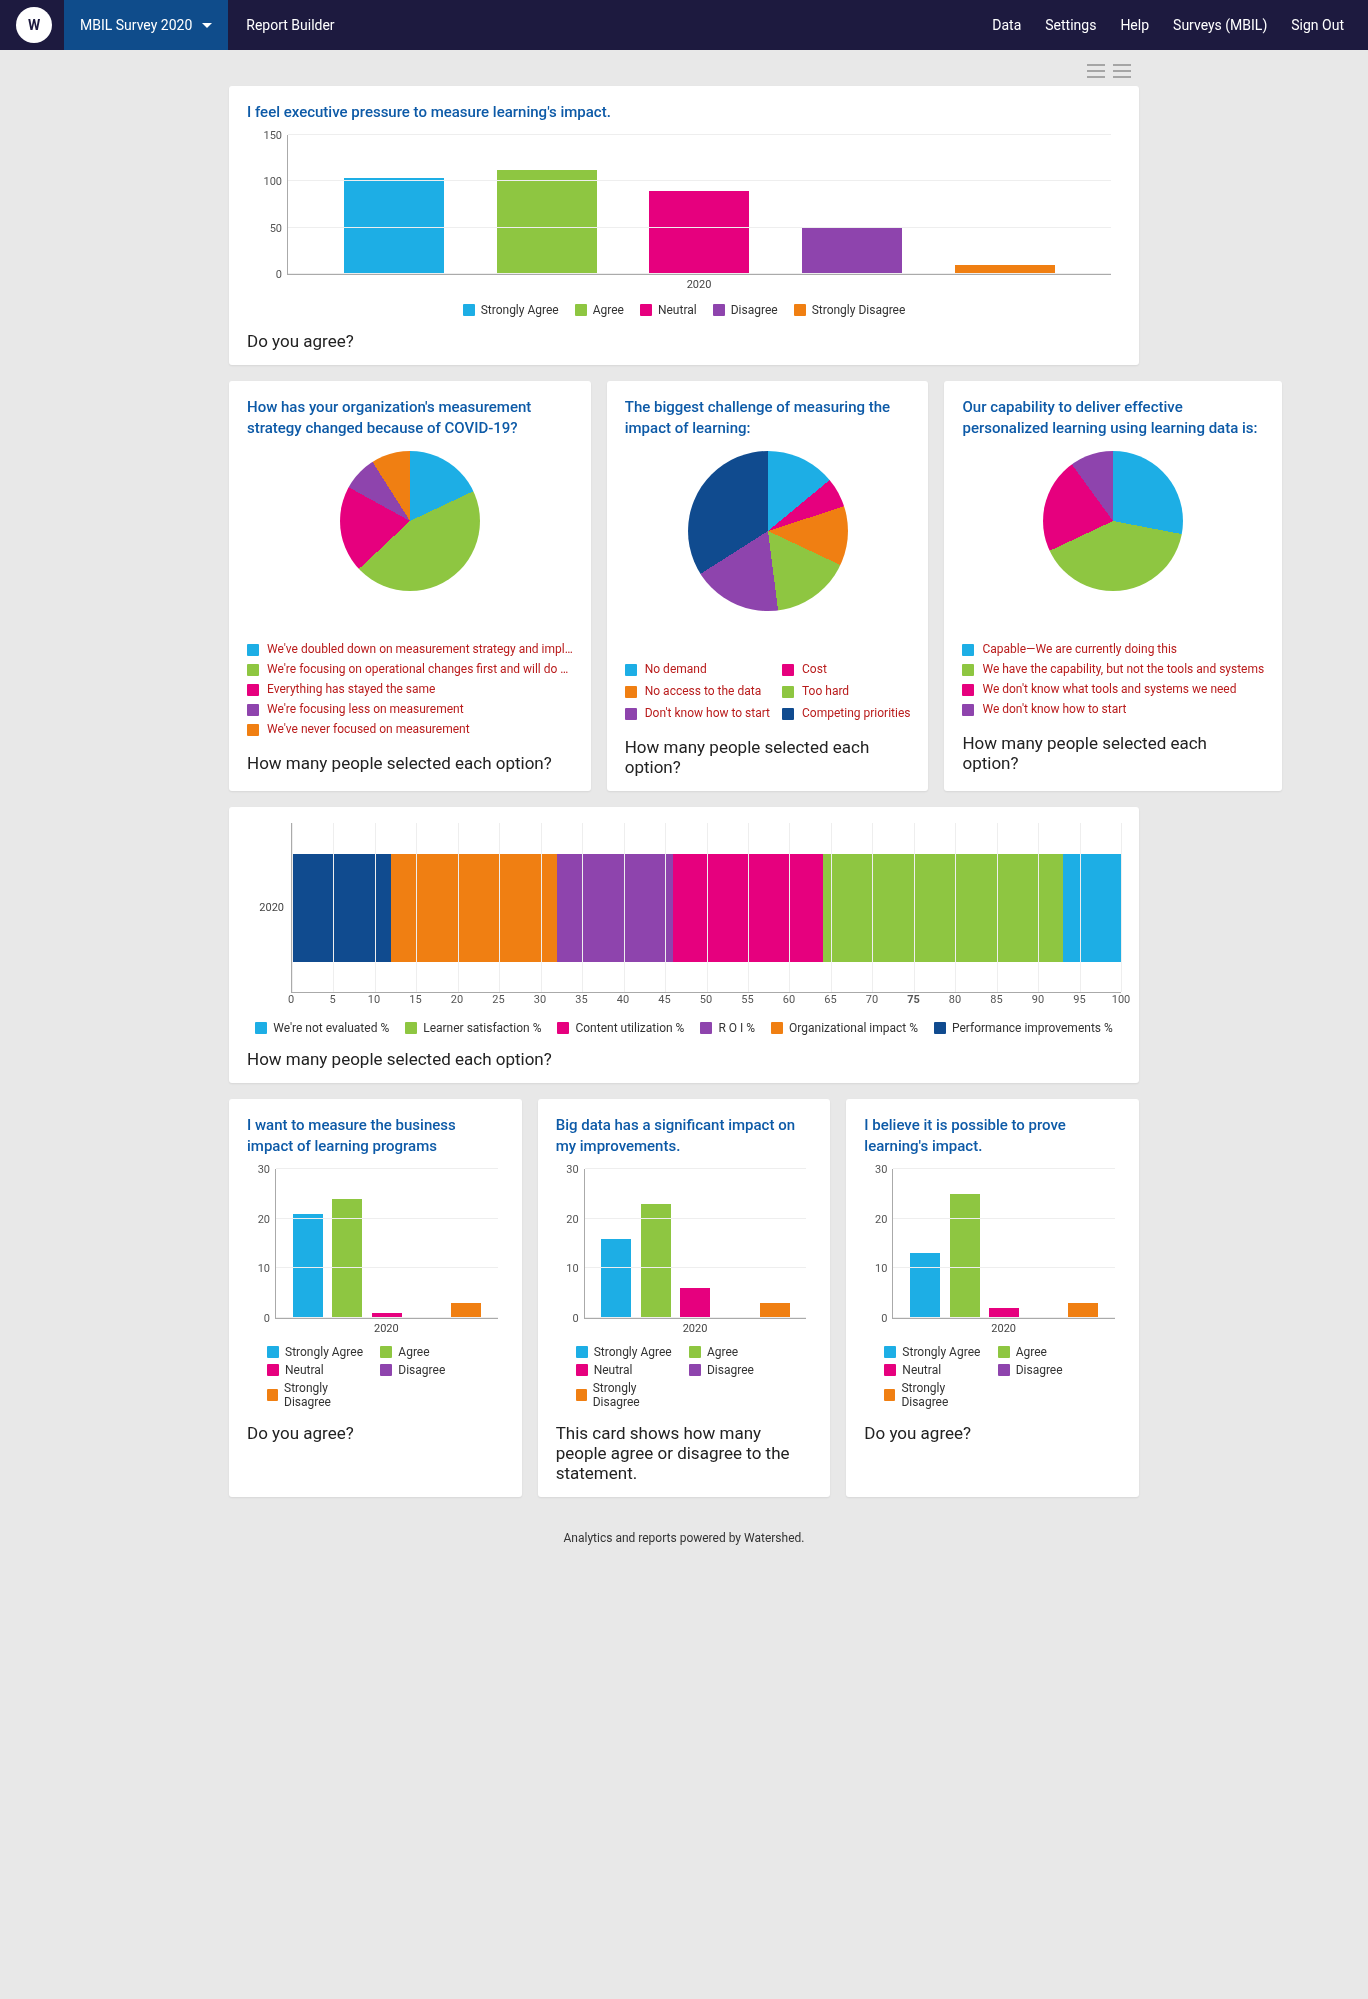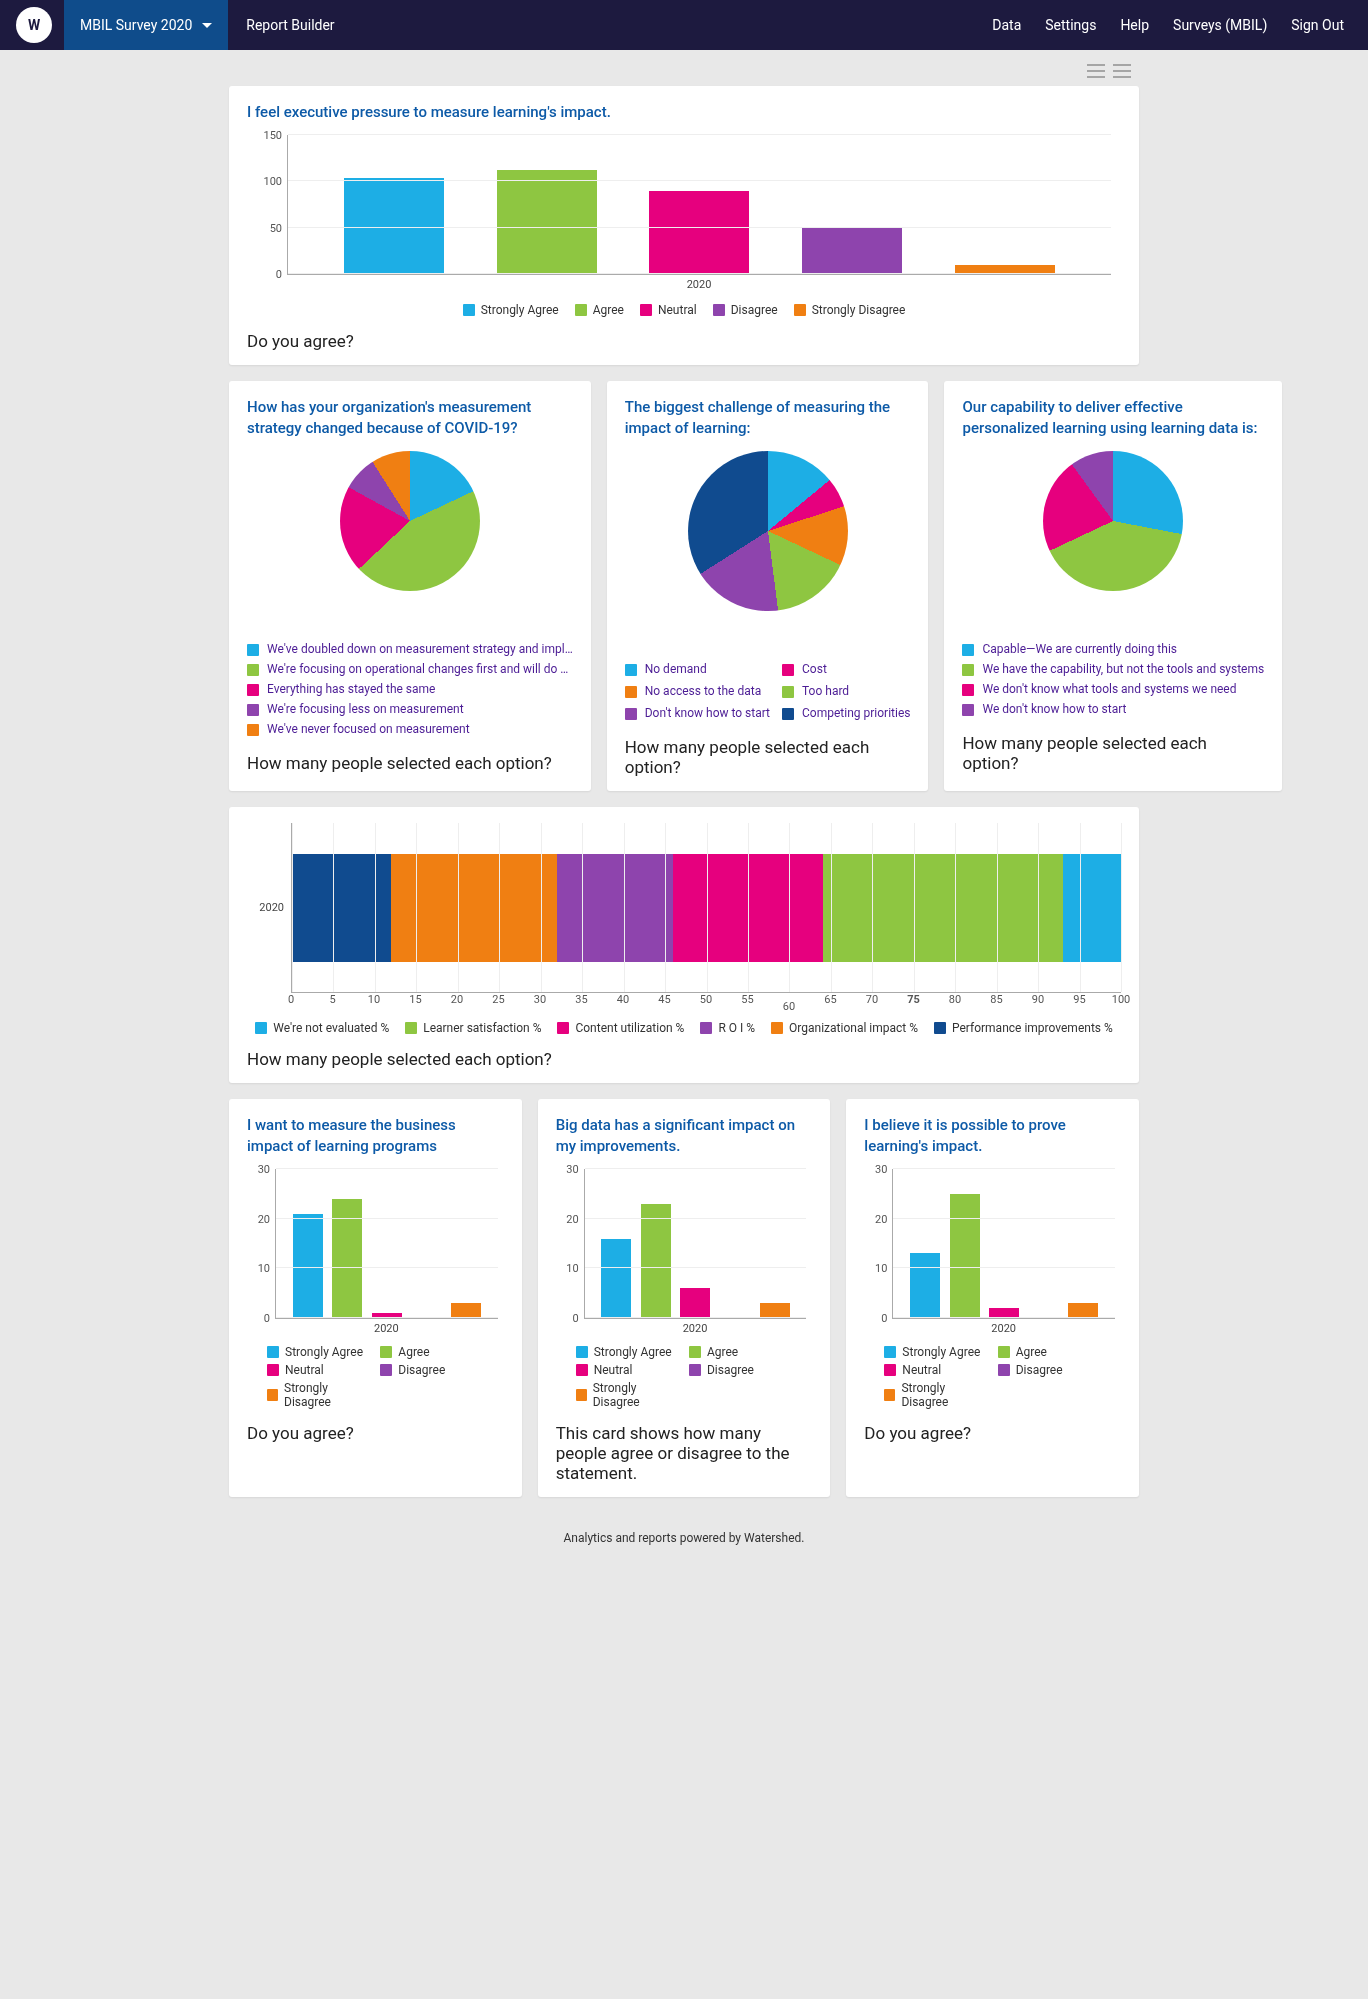--- a/index.html
+++ b/index.html
@@ -36,21 +36,21 @@
   .ylab { position: absolute; right: 100%; padding-right: 6px; font-size: 11px; color: #555; transform: translateY(-50%); }
   .bar { width: 100px; }
   .xlabel-center { text-align: center; font-size: 11px; color: #444; padding-top: 3px; }
   
   .legend { display: flex; flex-wrap: wrap; justify-content: center; gap: 16px; padding-top: 12px; font-size: 12px; color: #333; }
   .legend .item { display: flex; align-items: center; gap: 6px; }
   .sw { width: 12px; height: 12px; display: inline-block; border-radius: 1px; }
   
   
   .pie { width: 140px; height: 140px; border-radius: 50%; margin: 10px auto 16px; }
-  .pie-legend { font-size: 12px; color: #4c1d95; margin-top: 48px; }
+  .pie-legend { font-size: 12px; color: #b91c1c; margin-top: 48px; }
   .pie-legend .item { display: flex; align-items: flex-start; gap: 8px; padding: 3px 0; }
   .pie-legend .sw { flex: 0 0 12px; margin-top: 2px; }
   .pie-legend .lab { overflow: hidden; text-overflow: ellipsis; white-space: nowrap; }
   .pie-legend-2col { display: grid; grid-template-columns: 1fr 1fr; gap: 2px 12px; }
   
   
   .hstack-frame { padding-left: 44px; position: relative; }
   .hstack-area { position: relative; height: 170px; border-left: 1px solid #aaa; border-bottom: 1px solid #aaa; display: flex; align-items: center; }
   .hstack-ylabel { position: absolute; right: 100%; padding-right: 8px; font-size: 11px; color: #444; }
   .hstack-grid { position: absolute; top: 0; bottom: 0; border-left: 1px solid #eee; }
@@ -275,21 +275,21 @@
           <span style="left: 10%;">10</span>
           <span style="left: 15%;">15</span>
           <span style="left: 20%;">20</span>
           <span style="left: 25%;">25</span>
           <span style="left: 30%;">30</span>
           <span style="left: 35%;">35</span>
           <span style="left: 40%;">40</span>
           <span style="left: 45%;">45</span>
           <span style="left: 50%;">50</span>
           <span style="left: 55%;">55</span>
-          <span style="left: 60%; margin-top: 7px;">60</span>
+          <span style="left: 60%;">60</span>
           <span style="left: 65%;">65</span>
           <span style="left: 70%;">70</span>
           <span style="left: 75%; font-weight: bold;">75</span>
           <span style="left: 80%;">80</span>
           <span style="left: 85%;">85</span>
           <span style="left: 90%;">90</span>
           <span style="left: 95%;">95</span>
           <span style="left: 100%;">100</span>
         </div>
     </div>

